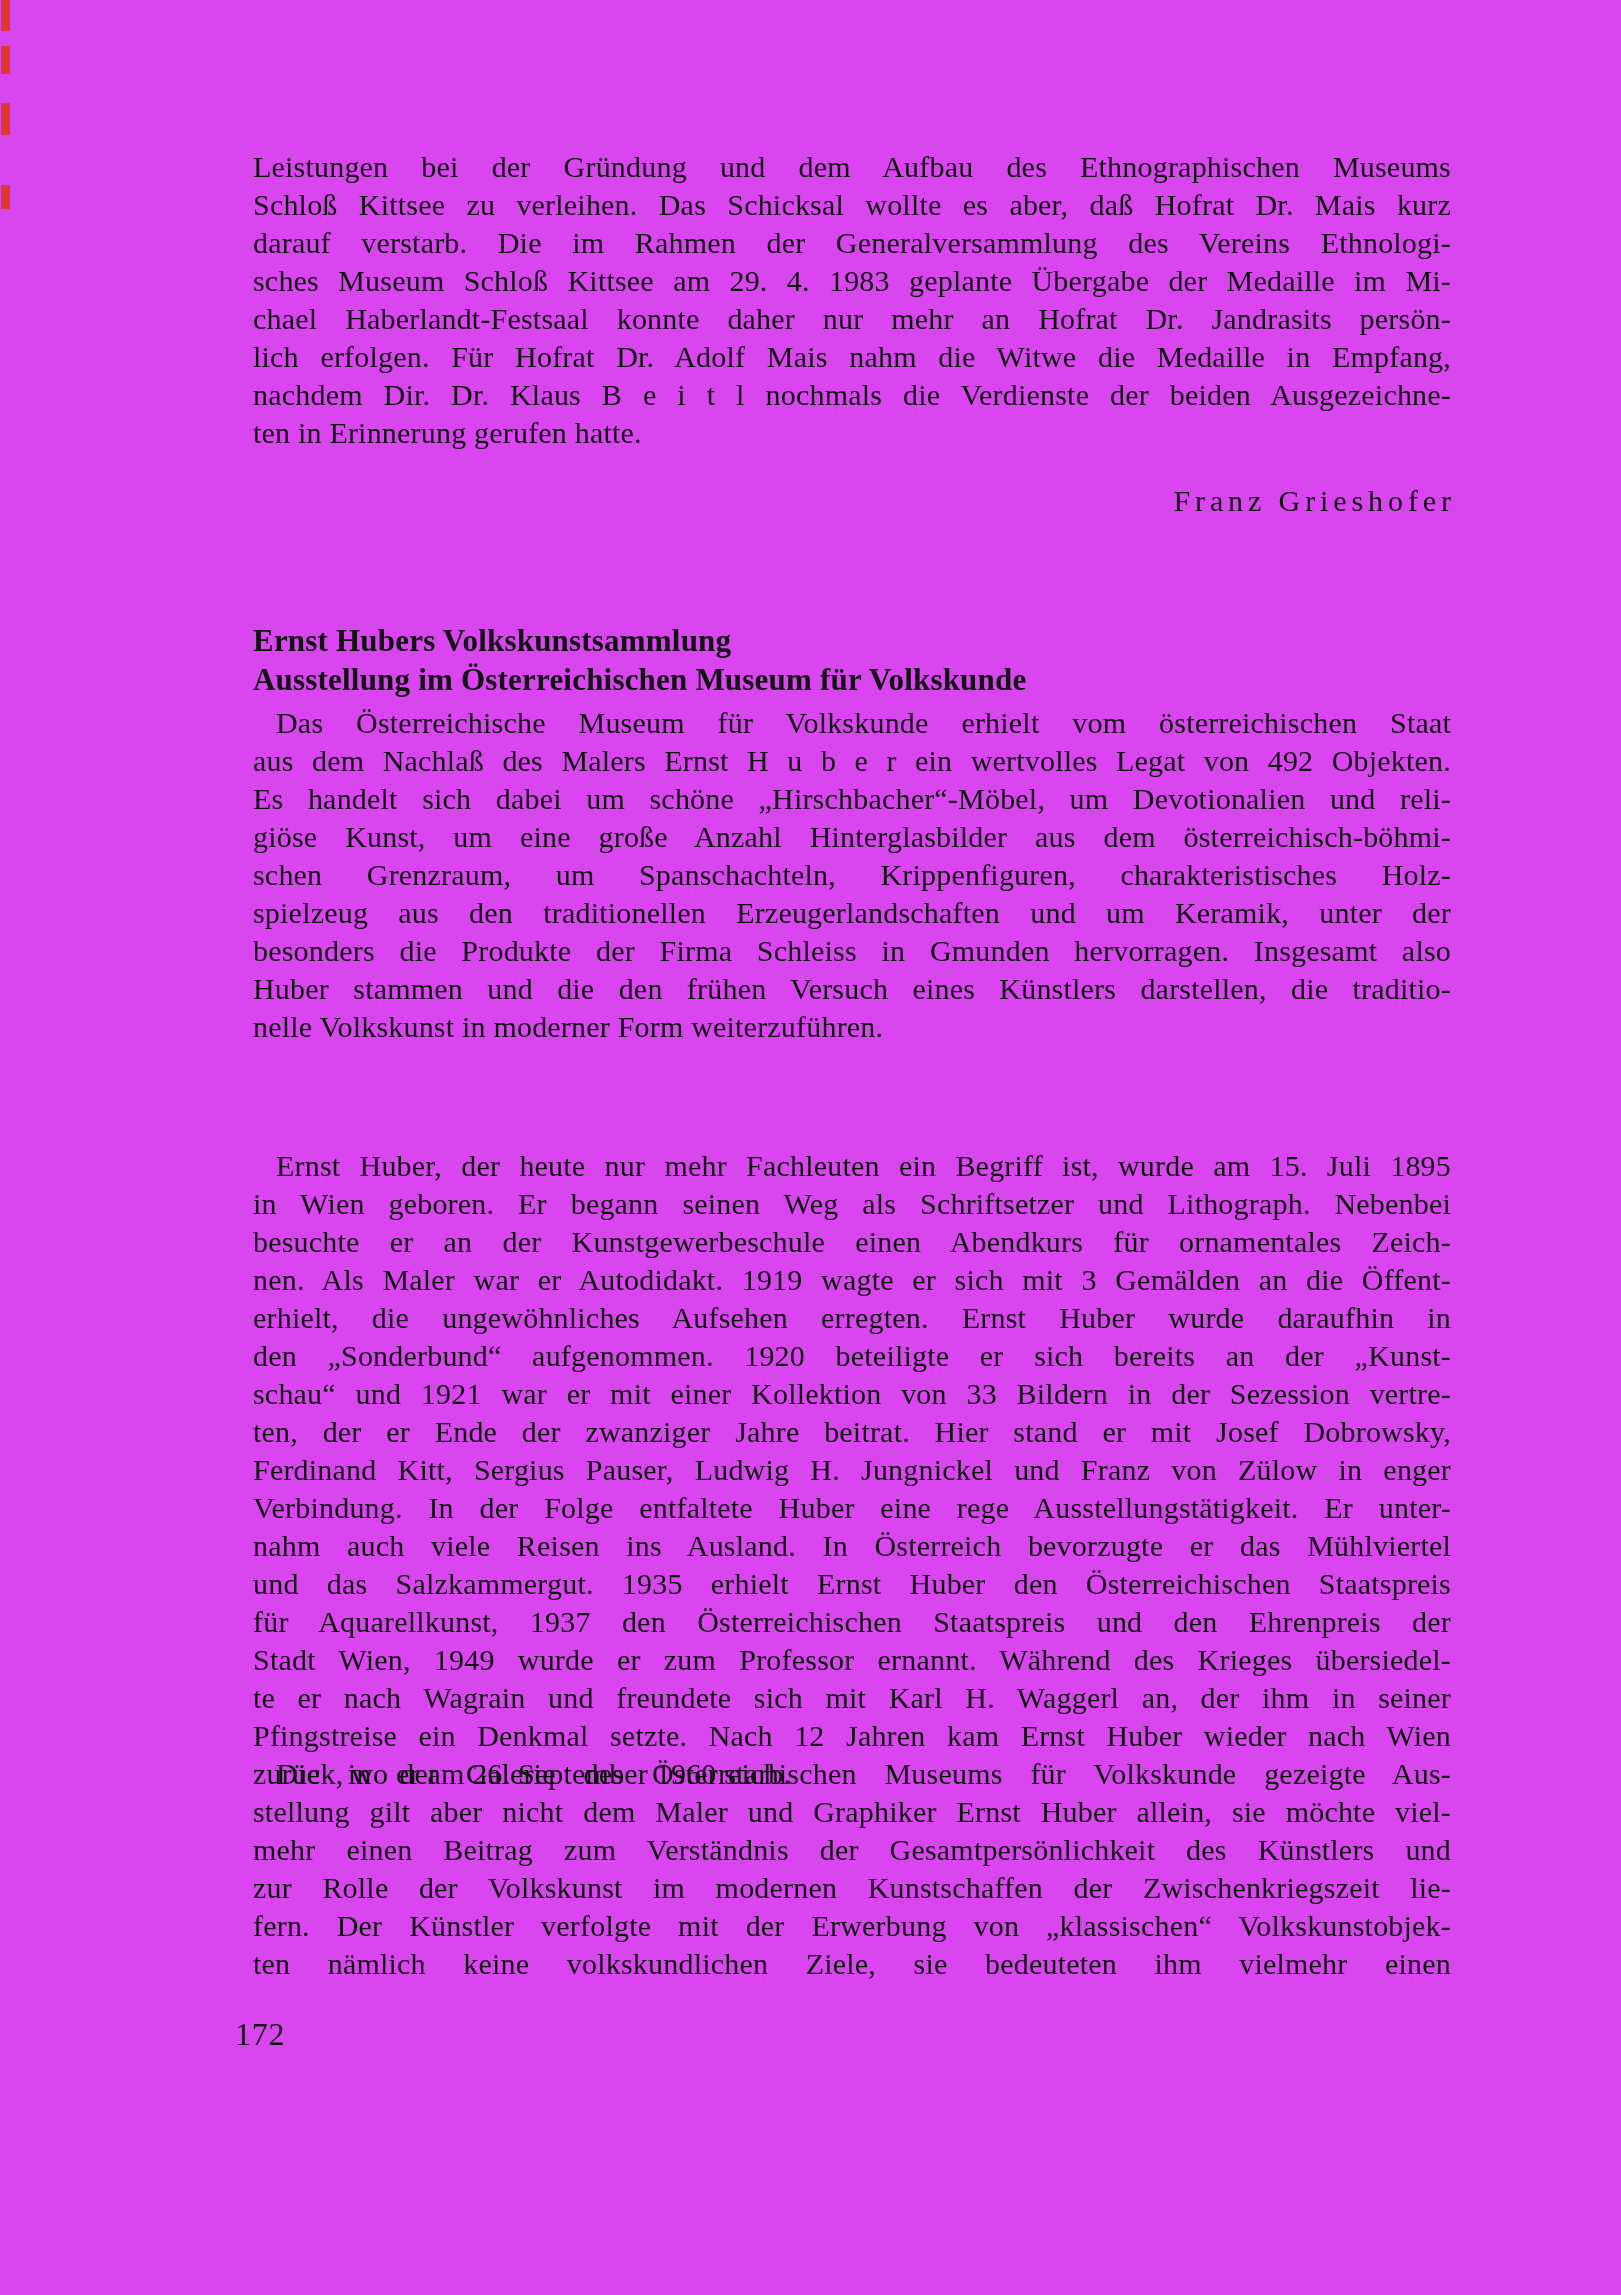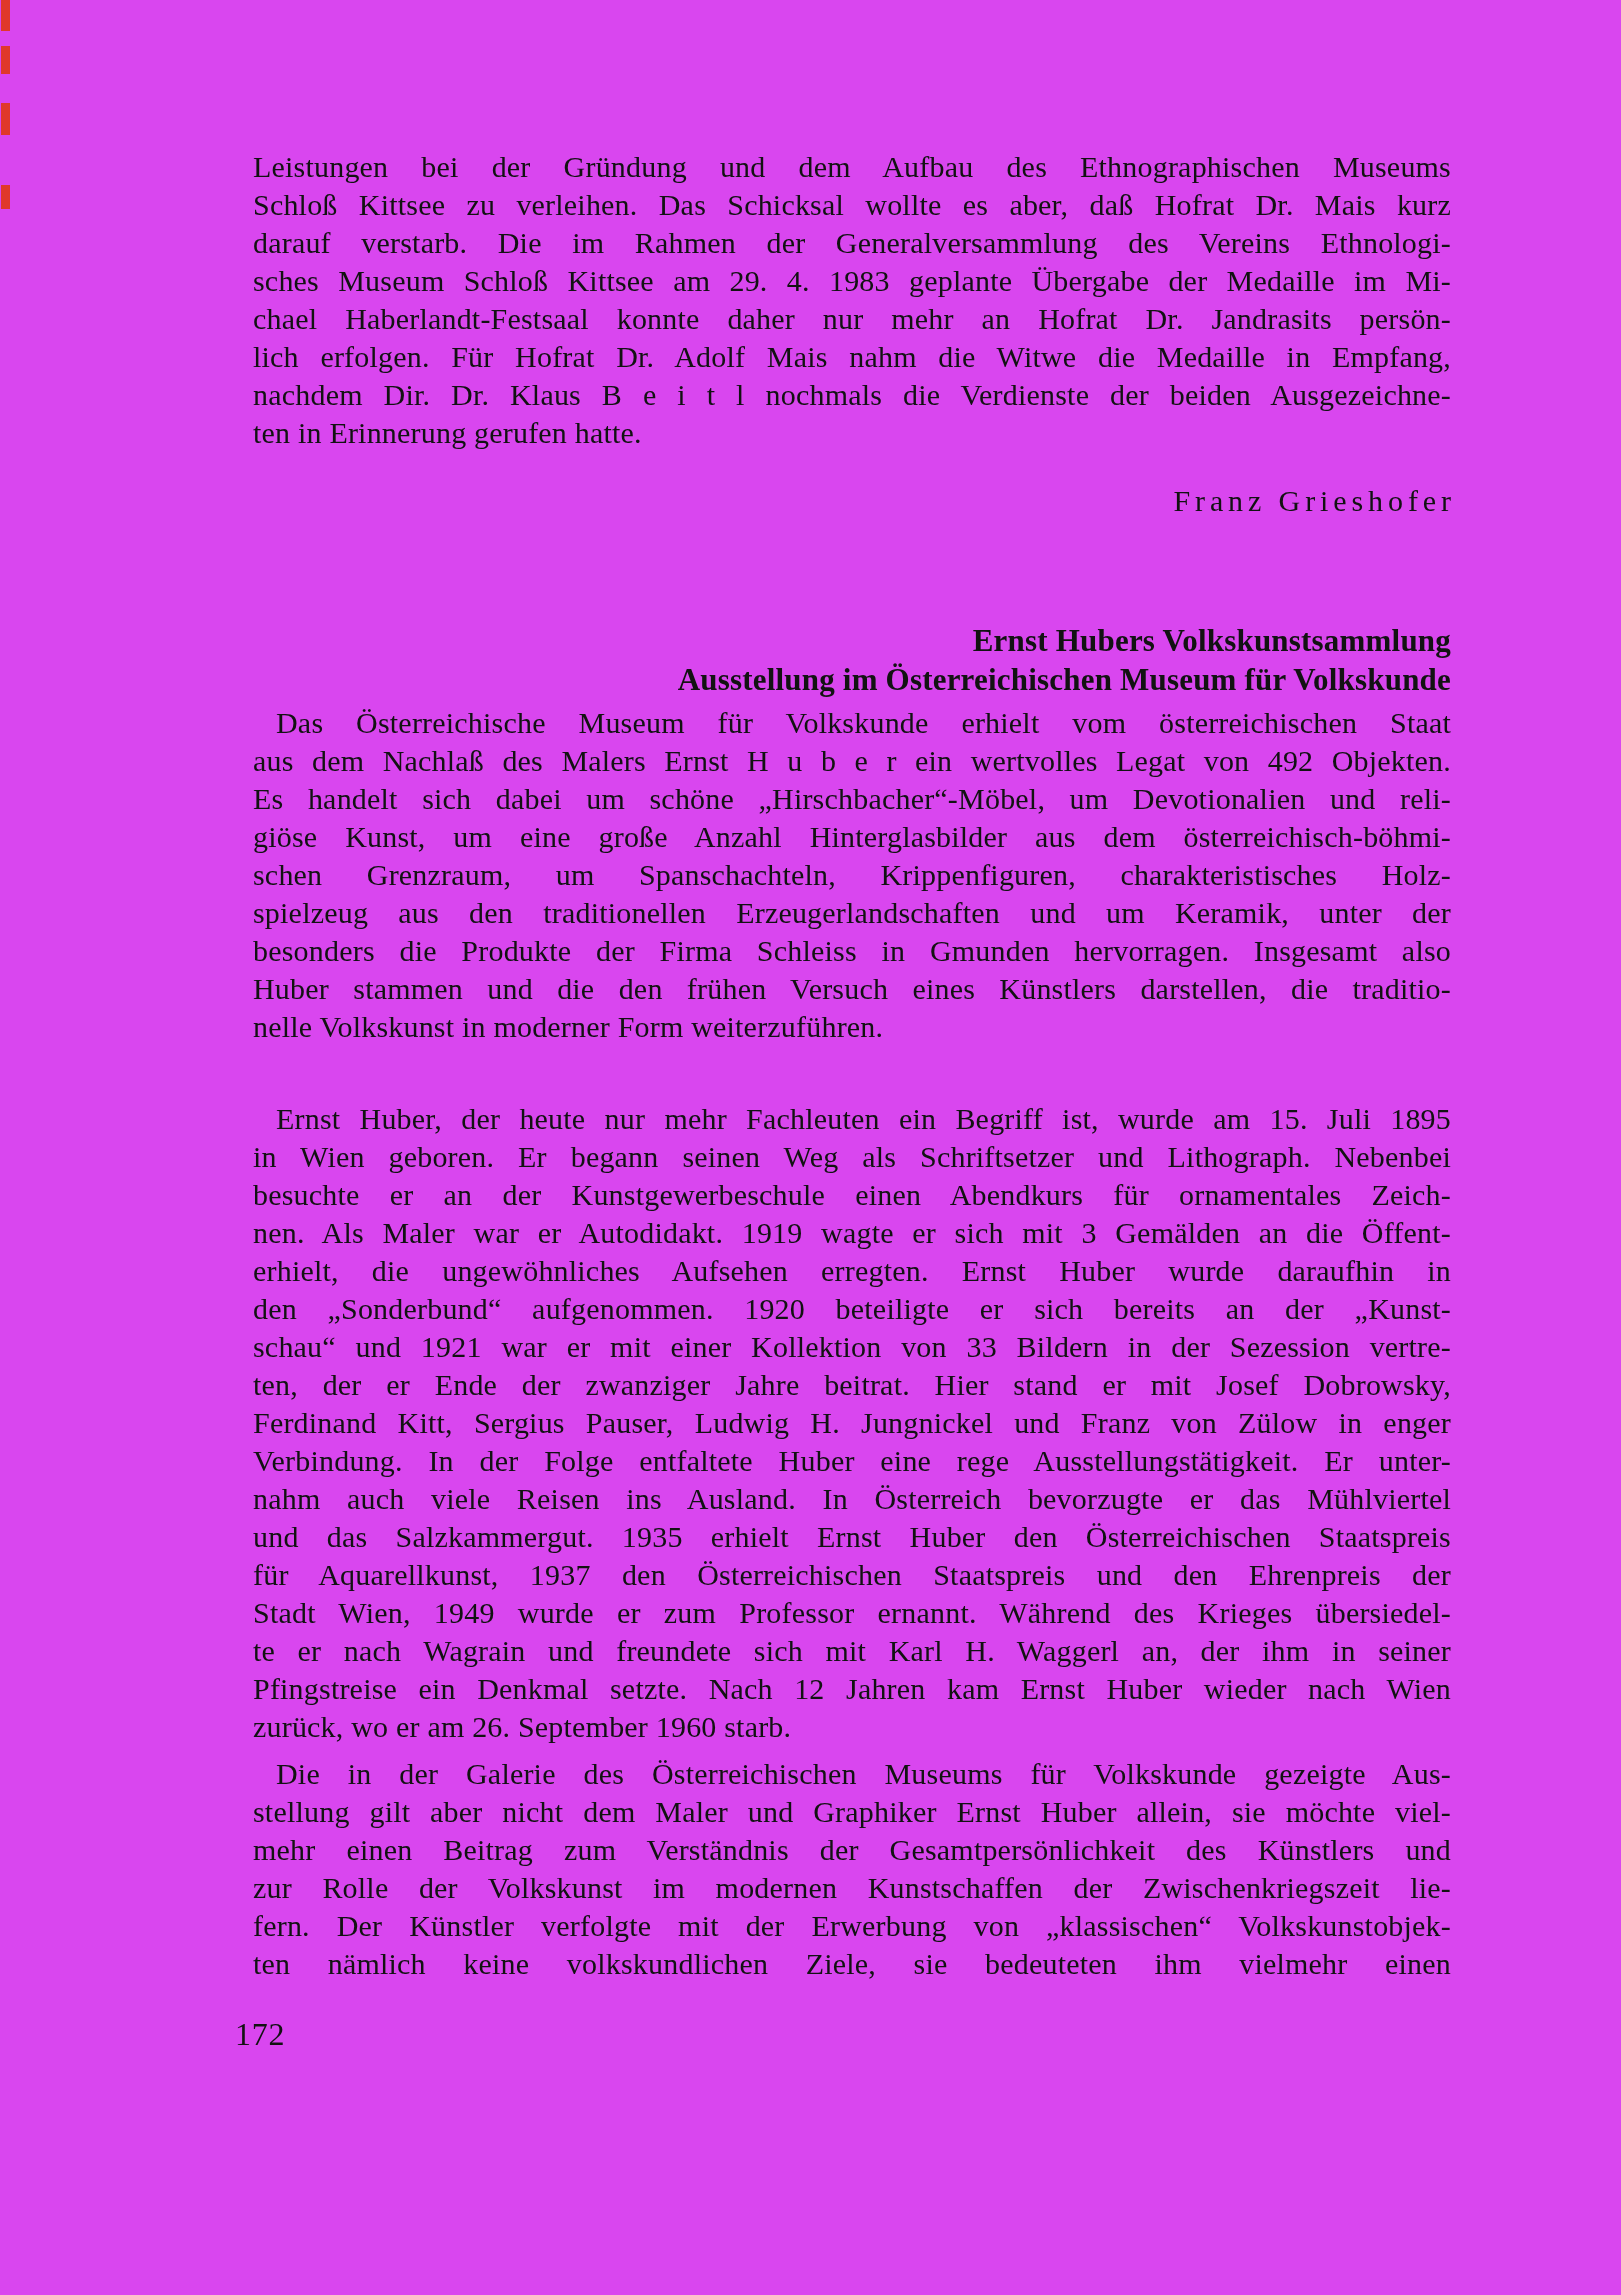--- a/index.html
+++ b/index.html
@@ -51,29 +51,29 @@
     font-size: 30px;
     line-height: 38px;
     text-align: right;
     letter-spacing: 4.9px;
     margin-right: 0;
   }
   .signature .sig-inner { margin-right: -4.9px; }
 
   .heading {
     top: 621px;
-    text-align: right;
+    text-align: left;
     font-weight: bold;
     font-size: 31px;
     line-height: 39px;
     letter-spacing: 0.2px;
   }
 
   .p2 { top: 704px; }
-  .p3 { top: 1100px; font-family: Liberation Serif, serif; }
+  .p3 { top: 1147px; font-family: Liberation Serif, serif; }
   .p4 { top: 1755px; }
 
   .pagenum {
     position: absolute;
     left: 235px;
     top: 2015px;
     font-size: 32px;
     line-height: 38px;
     letter-spacing: 0.8px;
   }

